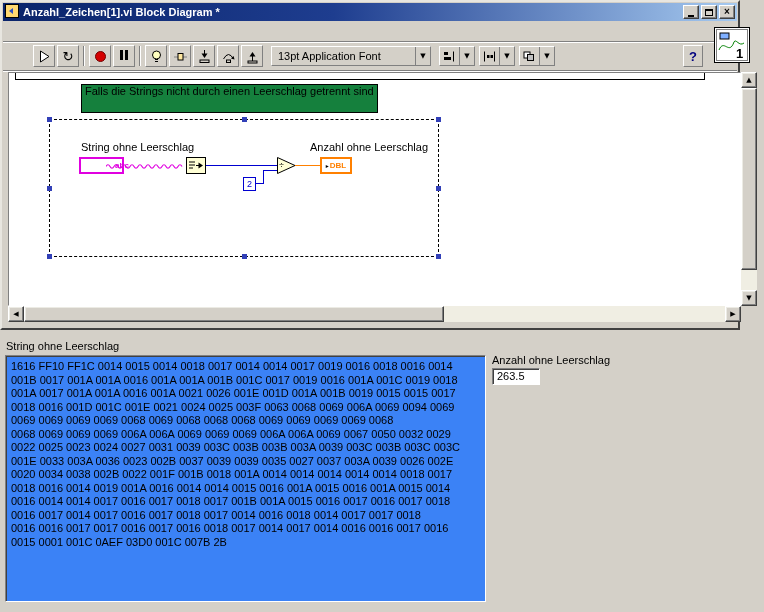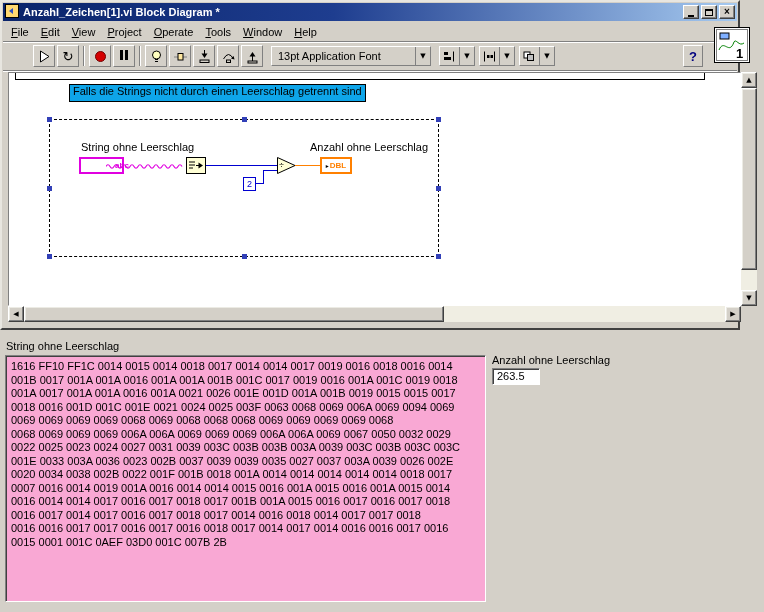--- a/index.html
+++ b/index.html
@@ -65,22 +65,22 @@
   .vi-icon { position:absolute; left:712px; top:25px; width:36px; height:36px; background:#fff; border:1px solid #000; padding:1px; }
 
   
   #canvas {
     position:absolute; left:6px; top:70px; width:733px; height:234px; background:#fff;
     border:1px solid; border-color:#808080 #fff #fff #808080; overflow:hidden;
   }
   .frame-top { position:absolute; left:6px; top:6px; width:690px; height:1px; background:#000; }
   .frame-stub { position:absolute; top:0; width:1px; height:6px; background:#000; }
   .comment {
-    position:absolute; left:60px; top:11px; border:1px solid #000; background:#0ea5e9;
-    padding:0 3px 4px 3px; white-space:nowrap;
+    position:absolute; left:72px; top:11px; border:1px solid #000; background:#15803d;
+    padding:0 3px 15px 3px; white-space:nowrap;
   }
   .selrect { position:absolute; left:40px; top:46px; width:390px; height:138px; border:1px dashed #000; }
   .handle { position:absolute; width:5px; height:5px; background:var(--selection-handle-blue,#3240b8); }
   .h-tl{left:-3px;top:-3px} .h-tm{left:calc(50% - 2px);top:-3px} .h-tr{right:-3px;top:-3px}
   .h-ml{left:-3px;top:calc(50% - 2px)} .h-mr{right:-3px;top:calc(50% - 2px)}
   .h-bl{left:-3px;bottom:-3px} .h-bm{left:calc(50% - 2px);bottom:-3px} .h-br{right:-3px;bottom:-3px}
 
   .diag-label { position:absolute; background:#fff; white-space:nowrap; }
   .str-term {
     position:absolute; left:70px; top:84px; width:27px; height:17px;
@@ -122,21 +122,21 @@
   .sthumb {
     position:absolute; background:#d4d0c8;
     border:1px solid; border-color:#fff #404040 #404040 #fff;
     box-shadow:inset -1px -1px 0 #808080, inset 1px 1px 0 #ecebe4;
   }
   .scroll-corner { position:absolute; left:739px; top:304px; width:16px; height:16px; background:#d4d0c8; }
 
   
   .fp-label { position:absolute; white-space:nowrap; }
   .hexbox {
-    position:absolute; left:5px; top:355px; width:481px; height:247px; background:#f9a8d4;
+    position:absolute; left:5px; top:355px; width:481px; height:247px; background:#3b82f6;
     border:1px solid; border-color:#808080 #fff #fff #808080;
     box-shadow:inset 1px 1px 0 #404040;
     padding:4px 20px 0 5px; overflow:hidden;
   }
   .hexline { white-space:pre; line-height:13.5px; font-size:11px; }
   .result-box {
     position:absolute; left:492px; top:368px; width:48px; height:17px; background:#fff;
     border:1px solid; border-color:#808080 #fff #fff #808080;
     box-shadow:inset 1px 1px 0 #404040;
     padding:1px 0 0 4px;
@@ -159,30 +159,20 @@
         <span class="min-glyph"></span>
       </span>
     <span class="winbtn">
         <span class="max-glyph"></span>
       </span>
     <span class="winbtn">
         <span>×</span>
       </span>
   </div>
 
-  <div class="menubar">
-      <span class="menu-item"><u>F</u>ile</span>
-      <span class="menu-item"><u>E</u>dit</span>
-      <span class="menu-item"><u>V</u>iew</span>
-      <span class="menu-item"><u>P</u>roject</span>
-      <span class="menu-item"><u>O</u>perate</span>
-      <span class="menu-item"><u>T</u>ools</span>
-      <span class="menu-item"><u>W</u>indow</span>
-      <span class="menu-item"><u>H</u>elp</span>
-    </div>
   <div class="menusep"></div>
 
   <div class="toolbar">
     <span class="tbtn" style="left:30px">
       <svg width="15" height="15">
           <path d="M3.5 2 L12 7.5 L3.5 13 Z" fill="#ffffff" stroke="#000000"></path>
         </svg>
     </span>
     <span class="tbtn glyph" style="left:54px;font-size:13px">
         <span>↻</span>
@@ -366,21 +356,21 @@
   <div class="hexbox">
       <div class="hexline">1616 FF10 FF1C 0014 0015 0014 0018 0017 0014 0014 0017 0019 0016 0018 0016 0014</div>
       <div class="hexline">001B 0017 001A 001A 0016 001A 001A 001B 001C 0017 0019 0016 001A 001C 0019 0018</div>
       <div class="hexline">001A 0017 001A 001A 0016 001A 0021 0026 001E 001D 001A 001B 0019 0015 0015 0017</div>
       <div class="hexline">0018 0016 001D 001C 001E 0021 0024 0025 003F 0063 0068 0069 006A 0069 0094 0069</div>
       <div class="hexline">0069 0069 0069 0069 0068 0069 0068 0068 0068 0069 0069 0069 0069 0068</div>
       <div class="hexline">0068 0069 0069 0069 006A 006A 0069 0069 0069 006A 006A 0069 0067 0050 0032 0029</div>
       <div class="hexline">0022 0025 0023 0024 0027 0031 0039 003C 003B 003B 003A 0039 003C 003B 003C 003C</div>
       <div class="hexline">001E 0033 003A 0036 0023 002B 0037 0039 0039 0035 0027 0037 003A 0039 0026 002E</div>
       <div class="hexline">0020 0034 0038 002B 0022 001F 001B 0018 001A 0014 0014 0014 0014 0014 0018 0017</div>
-      <div class="hexline">0007 0016 0014 0019 001A 0016 0014 0014 0015 0016 001A 0015 0016 001A 0015 0014</div>
+      <div class="hexline">0018 0016 0014 0019 001A 0016 0014 0014 0015 0016 001A 0015 0016 001A 0015 0014</div>
       <div class="hexline">0016 0014 0014 0017 0016 0017 0018 0017 001B 001A 0015 0016 0017 0016 0017 0018</div>
       <div class="hexline">0016 0017 0014 0017 0016 0017 0018 0017 0014 0016 0018 0014 0017 0017 0018</div>
       <div class="hexline">0016 0016 0017 0017 0016 0017 0016 0018 0017 0014 0017 0014 0016 0016 0017 0016</div>
       <div class="hexline">0015 0001 001C 0AEF 03D0 001C 007B 2B</div>
     </div>
   <div class="fp-label" style="left:492px;top:354px">Anzahl ohne Leerschlag</div>
   <div class="result-box">263.5</div>
 </div>
 
 </body></html>

